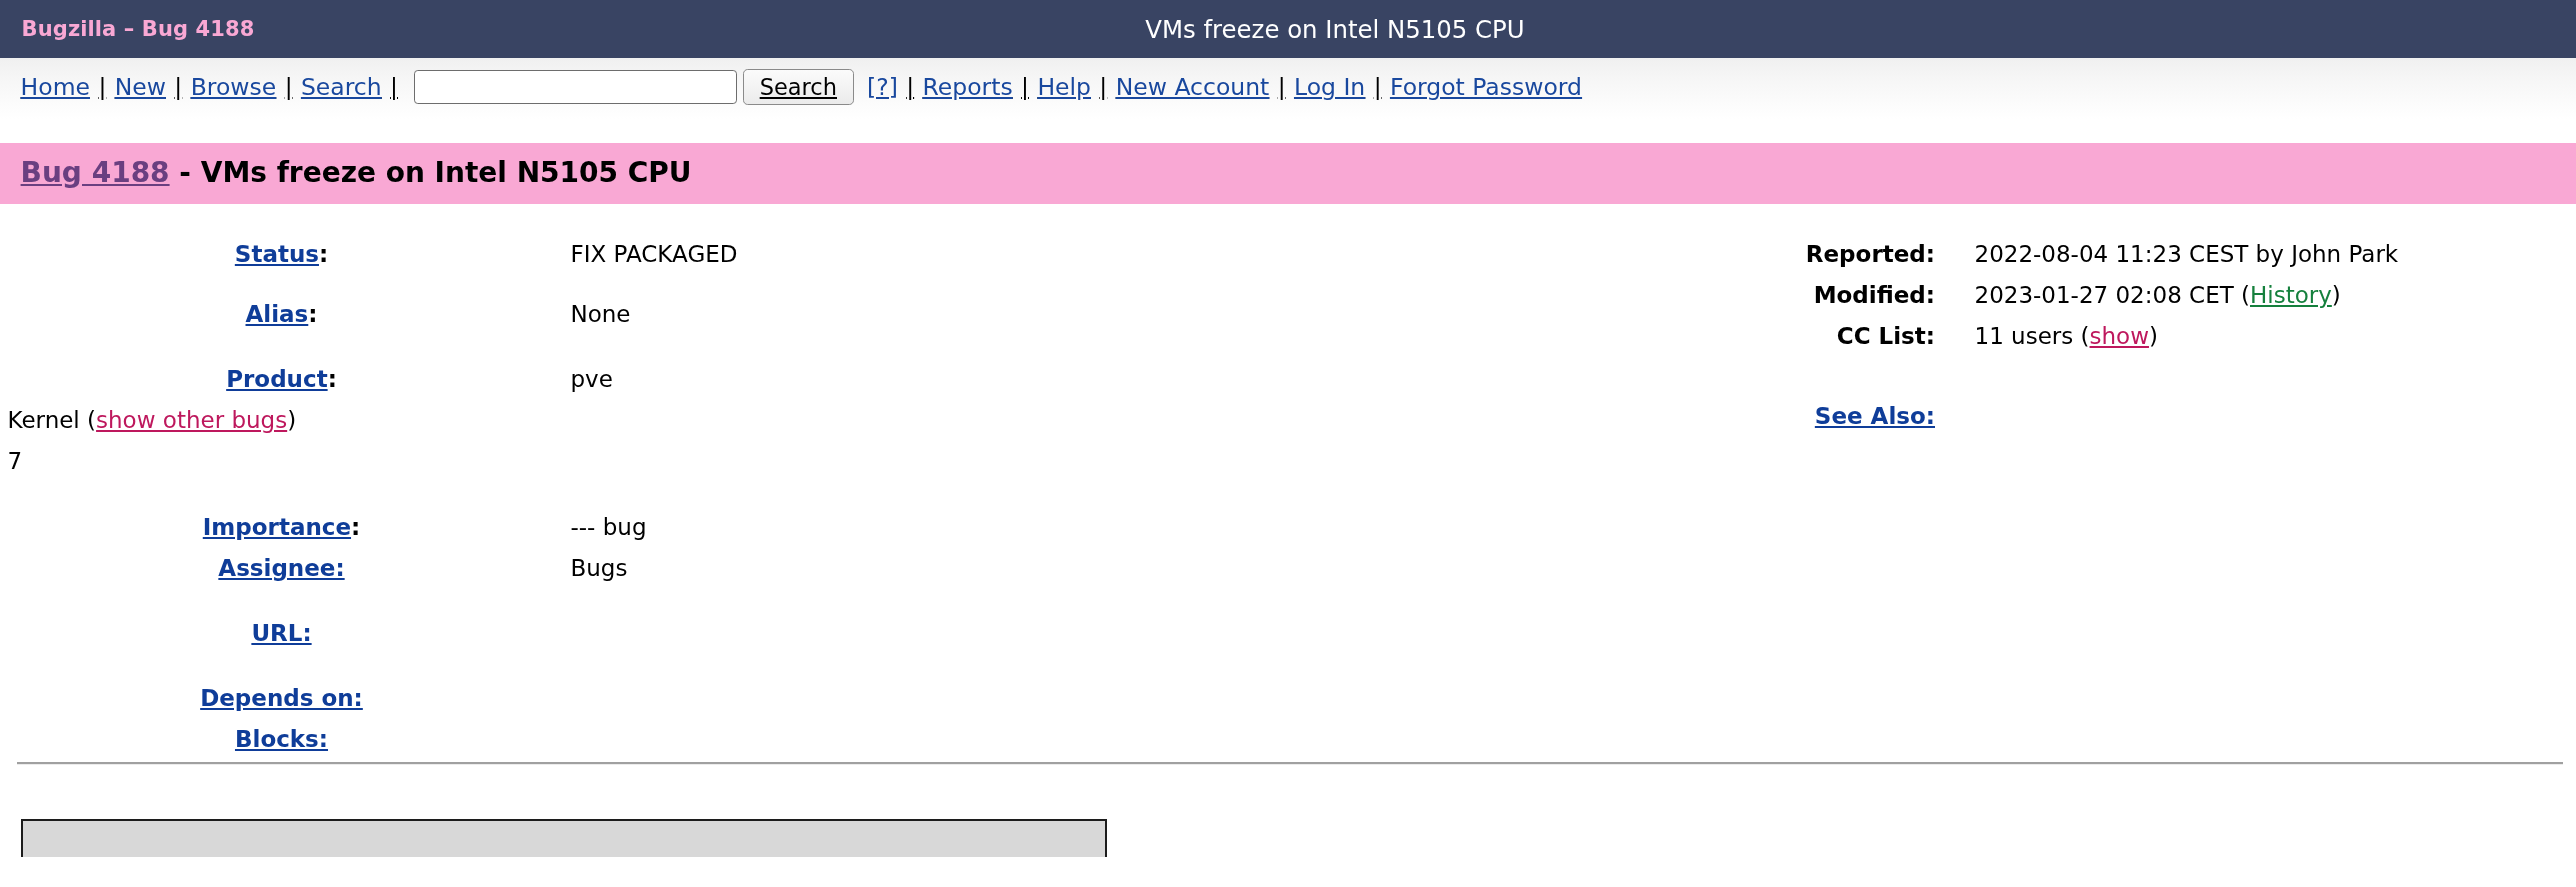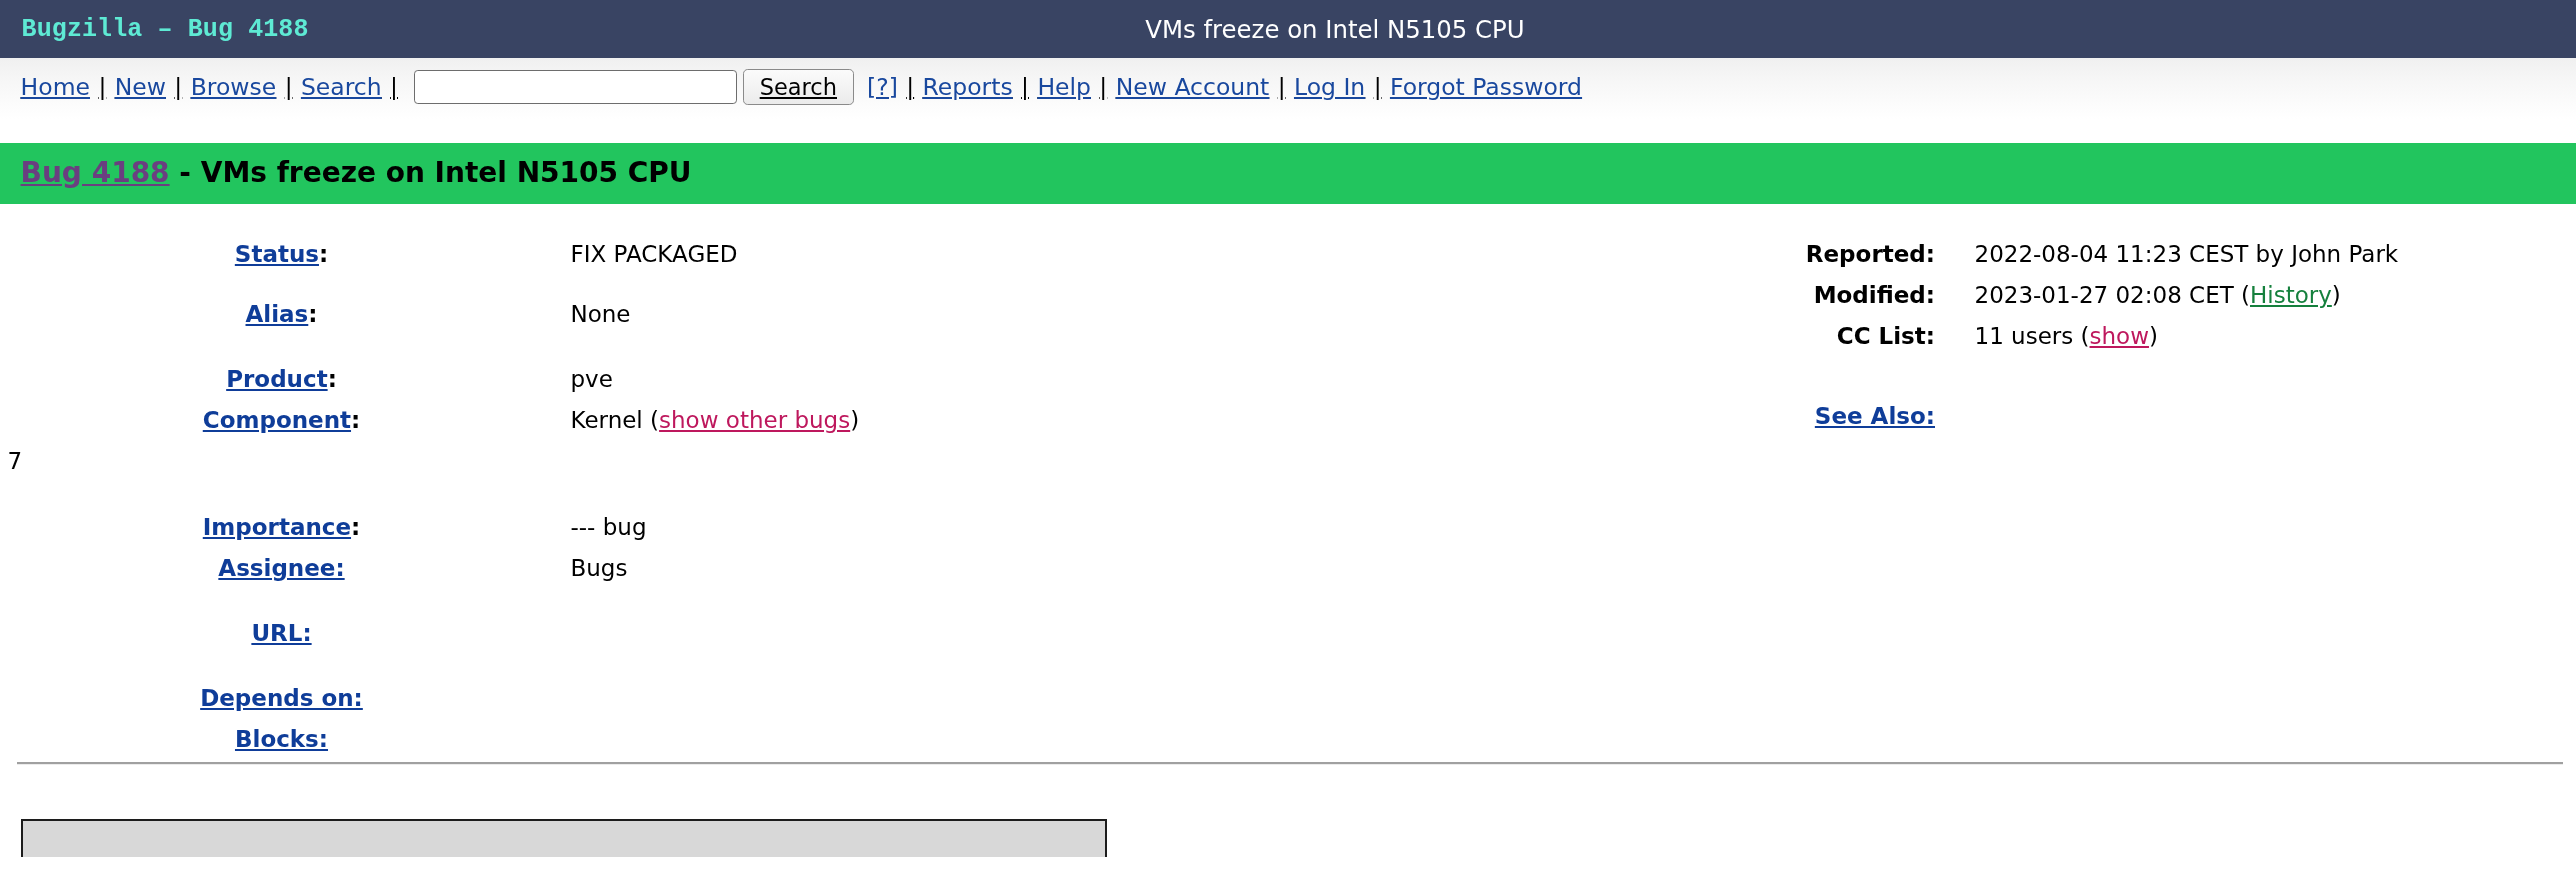--- a/index.html
+++ b/index.html
@@ -33,26 +33,25 @@
   }
   .titlebar-inner {
     position: relative;
     height: 58px;
   }
   .titlebar-left {
     position: absolute;
     left: 21.6px;
     top: 50%;
     transform: translateY(-50%);
-    color: #5eead4;
-    font-weight: bold;
-    font-size: 25px;
+    color: #f9a8d4;
+    font-weight: bold;
+    font-size: 21px;
     white-space: nowrap;
     letter-spacing: 0.1px;
-    font-family: Liberation Mono, monospace;
   }
   .titlebar-center {
     position: absolute;
     left: 0;
     right: 0;
     top: 50%;
     transform: translateY(-50%);
     text-align: center;
     color: #ffffff;
     font-size: 24.4px;
@@ -110,21 +109,21 @@
     background: linear-gradient(to bottom, #fbfbfb, #ebebeb);
     padding: 4.7px 16px;
     margin-right: 13px;
     cursor: pointer;
     color: #000;
     line-height: 1.1;
   }
 
   
   .bug-title-strip {
-    background: #22c55e;
+    background: #f9a8d4;
     margin: 23.5px 0 0 0;
     padding: 13px 0 15px 20.6px;
     font-size: 28px;
     font-weight: bold;
     color: #000000;
     white-space: nowrap;
     line-height: 1.18;
   }
   .bug-title-link {
     color: #6a3f80;
@@ -318,21 +317,20 @@
       </div>
 
       <div class="gap-md"></div>
 
       <div class="field-row row-h">
         <div class="field-label"><a class="lbl">Product</a><span class="colon-plain">:</span></div>
         <div class="field-value">pve</div>
       </div>
 
       <div class="field-row row-h">
-        <div class="field-label"><a class="lbl">Component</a><span class="colon-plain">:</span></div>
         <div class="field-value"><span>Kernel</span><span> (</span><span class="inline-link">show other bugs</span><span>)</span></div>
       </div>
 
       <div class="field-row row-h">
         <div class="field-value">7</div>
       </div>
 
 
       <div class="gap-md"></div>
 

